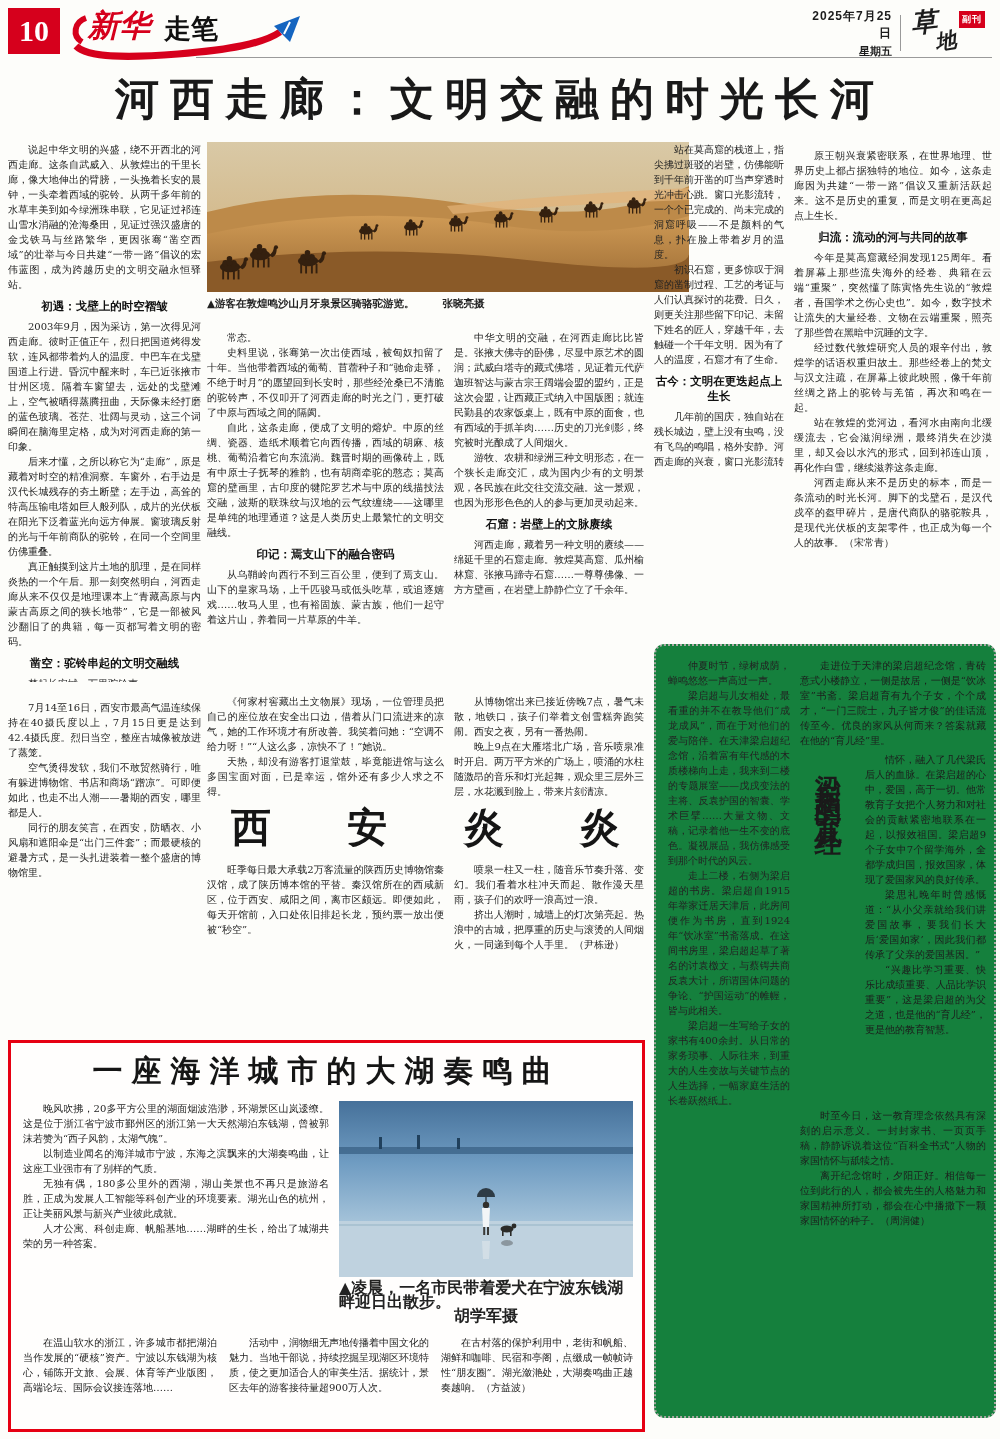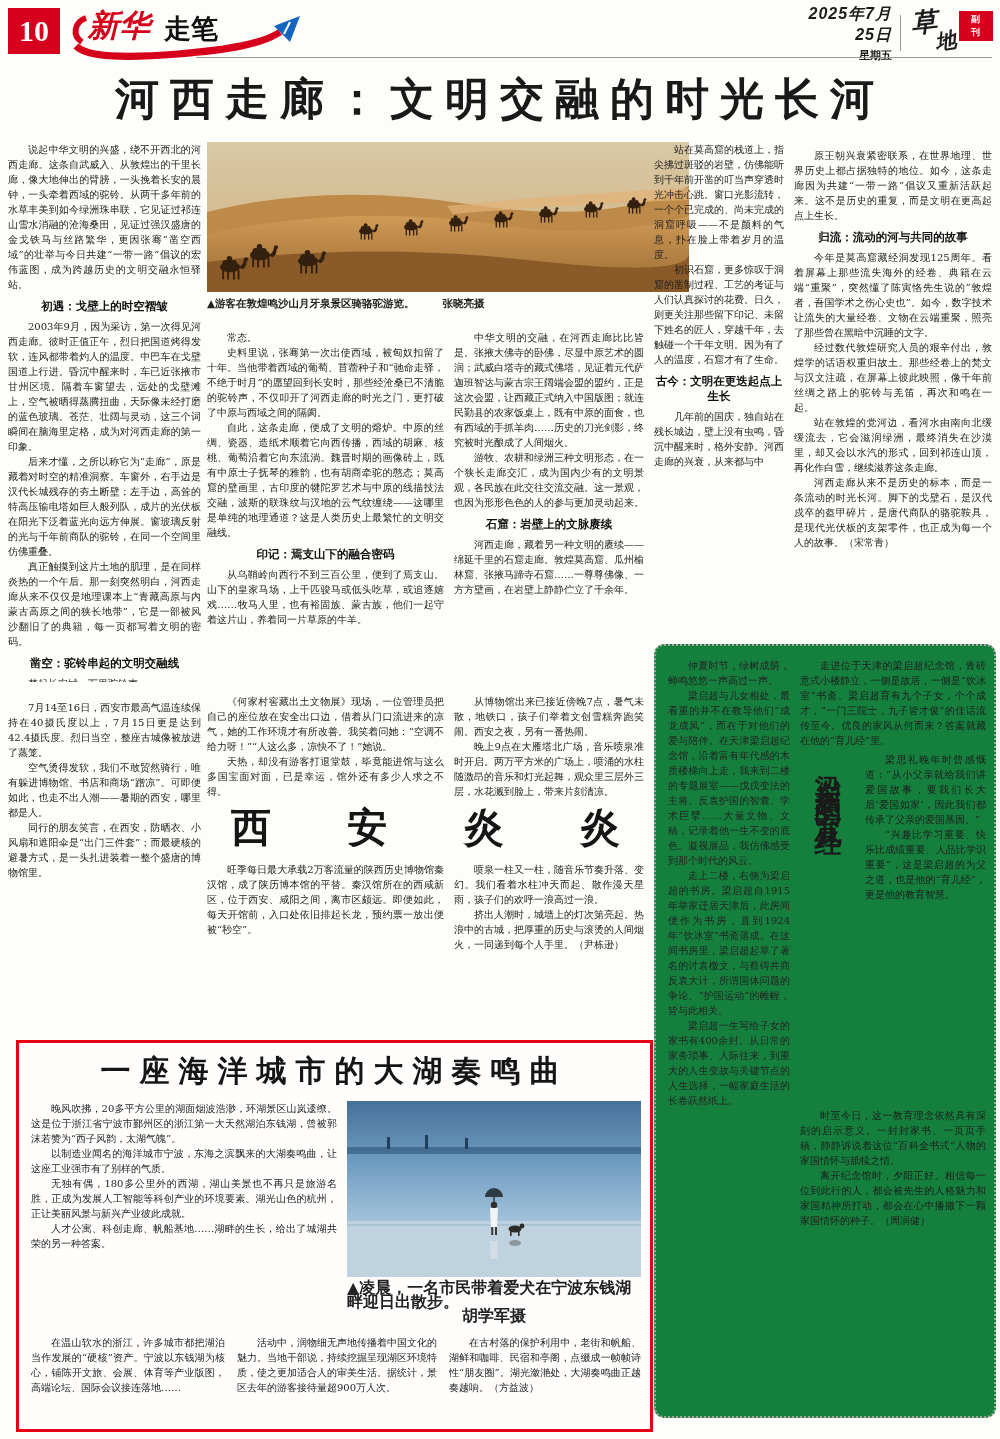--- a/index.html
+++ b/index.html
@@ -4,28 +4,28 @@
 <style>
   html,body{margin:0;padding:0;background:#e9e9e6;}
   #page{position:relative;width:1000px;height:1439px;background:#fdfdfa;margin:0 auto;overflow:hidden;
         font-family:"DejaVu Serif", serif;color:#1c1c1c;}
   
   .pagenum{position:absolute;left:8px;top:8px;width:52px;height:46px;background:#d6001c;color:#fff;
            display:flex;align-items:center;justify-content:center;font:bold 30px "Liberation Serif",serif;}
   .masthead{position:absolute;left:68px;top:2px;width:240px;height:58px;}
   .hdr-right{position:absolute;left:800px;top:10px;width:196px;height:46px;display:flex;align-items:center;gap:8px;}
   .dateblk{width:92px;text-align:right;font-family:"Liberation Sans",sans-serif;}
-  .dateblk .d1{font-size:16px;font-weight:bold;letter-spacing:1px;font-style:italic;}
+  .dateblk .d1{font-size:12px;font-weight:bold;letter-spacing:1px;}
   .dateblk .d2{font-size:11px;font-weight:bold;margin-top:2px;}
   .vsep{width:1px;height:36px;background:#999;}
   .suplogo{position:relative;width:80px;height:48px;}
   .suplogo .c1{position:absolute;left:2px;top:-4px;font:bold italic 26px "DejaVu Serif",serif;transform:rotate(-6deg);}
   .suplogo .c2{position:absolute;left:26px;top:18px;font:bold italic 21px "DejaVu Serif",serif;transform:rotate(-10deg);}
   .suplogo .tag{position:absolute;left:50px;top:2px;background:#d6001c;color:#fff;
-                font:bold 9px "Liberation Sans",sans-serif;padding:2px 12px;letter-spacing:1px;}
+                font:bold 9px "Liberation Sans",sans-serif;padding:2px 3px;letter-spacing:1px;}
   .hdr-rule{position:absolute;left:196px;top:57px;width:796px;height:1px;background:#9a9a9a;}
   
   .headline{position:absolute;left:40px;top:70px;width:920px;height:62px;text-align:center;
             font:bold 44px "DejaVu Serif",serif;letter-spacing:11px;color:#191919;white-space:nowrap;}
   
   .col{position:absolute;overflow:hidden;font-size:10px;line-height:15px;text-align:justify;color:#222;}
   .col p{margin:0;text-indent:2em;}
   .col h4{margin:7px 0 5px 0;text-align:center;font:bold 11.5px "DejaVu Sans",sans-serif;color:#111;text-indent:0;}
   #m-col1{left:8px;  top:142px;width:193px;height:540px;}
   #m-col2{left:207px;top:330px;width:237px;height:352px;}
@@ -38,21 +38,21 @@
   .cap1 .credit{margin-left:28px;}
   
   #x-col1{left:8px;  top:700px;width:193px;height:336px;}
   #x-col2t{left:207px;top:694px;width:237px;height:102px;}
   #x-col3t{left:454px;top:694px;width:190px;height:102px;}
   .xtitle{position:absolute;left:207px;top:800px;width:437px;height:54px;display:flex;justify-content:space-between;
           padding:0 24px;box-sizing:border-box;font:bold 40px "DejaVu Serif",serif;color:#151515;}
   #x-col2b{left:207px;top:862px;width:237px;height:172px;}
   #x-col3b{left:454px;top:862px;width:190px;height:172px;}
   
-  .redbox{position:absolute;left:16px;top:1040px;width:637px;height:392px;border:3px solid #e60012;
+  .redbox{position:absolute;left:8px;top:1040px;width:637px;height:392px;border:3px solid #e60012;
           box-sizing:border-box;background:#fffefd;}
   .rtitle{position:absolute;left:0;right:0;top:8px;text-align:center;
           font:bold 30px "DejaVu Serif",serif;letter-spacing:9px;color:#151515;white-space:nowrap;}
   #r-left{left:12px;top:58px;width:306px;height:228px;}
   .photo2{position:absolute;left:328px;top:58px;width:294px;height:176px;overflow:hidden;background:#6f9cc2;}
   .cap2{position:absolute;left:328px;top:238px;width:294px;height:40px;font-size:16px;line-height:14px;
         font-weight:bold;color:#222;}
   .cap2 .credit{display:block;text-align:center;}
   #r-b1{left:12px; top:292px;width:194px;height:88px;}
   #r-b2{left:218px;top:292px;width:200px;height:88px;}
@@ -177,21 +177,21 @@
   <div class="col" id="m-col3">
       <p>中华文明的交融，在河西走廊比比皆是。张掖大佛寺的卧佛，尽显中原艺术的圆润；武威白塔寺的藏式佛塔，见证着元代萨迦班智达与蒙古宗王阔端会盟的盟约，正是这次会盟，让西藏正式纳入中国版图；就连民勤县的农家饭桌上，既有中原的面食，也有西域的手抓羊肉……历史的刀光剑影，终究被时光酿成了人间烟火。</p>
       <p>游牧、农耕和绿洲三种文明形态，在一个狭长走廊交汇，成为国内少有的文明景观，各民族在此交往交流交融。这一景观，也因为形形色色的人的参与更加灵动起来。</p>
       <h4>石窟：岩壁上的文脉赓续</h4>
       <p>河西走廊，藏着另一种文明的赓续——绵延千里的石窟走廊。敦煌莫高窟、瓜州榆林窟、张掖马蹄寺石窟……一尊尊佛像、一方方壁画，在岩壁上静静伫立了千余年。</p>
     </div>
   <div class="col" id="m-col4">
       <p>站在莫高窟的栈道上，指尖拂过斑驳的岩壁，仿佛能听到千年前开凿的叮当声穿透时光冲击心跳。窗口光影流转，一个个已完成的、尚未完成的洞窟呼吸——不是颜料的气息，扑在脸上带着岁月的温度。</p>
       <p>初识石窟，更多惊叹于洞窟的凿制过程、工艺的考证与人们认真探讨的花费。日久，则更关注那些留下印记、未留下姓名的匠人，穿越千年，去触碰一个千年文明。因为有了人的温度，石窟才有了生命。</p>
       <h4>古今：文明在更迭起点上生长</h4>
-      <p>几年前的国庆，独自站在残长城边，壁上没有虫鸣，昏沉中醒来时，格外安静。河西走廊的兴衰，从来都与中</p>
+      <p>几年前的国庆，独自站在残长城边，壁上没有虫鸣，没有飞鸟的鸣唱，格外安静。河西走廊的兴衰，窗口光影流转</p>
     </div>
   <div class="col" id="m-col5">
       <p>原王朝兴衰紧密联系，在世界地理、世界历史上都占据独特的地位。如今，这条走廊因为共建“一带一路”倡议又重新活跃起来。这不是历史的重复，而是文明在更高起点上生长。</p>
       <h4>归流：流动的河与共同的故事</h4>
       <p>今年是莫高窟藏经洞发现125周年。看着屏幕上那些流失海外的经卷、典籍在云端“重聚”，突然懂了陈寅恪先生说的“敦煌者，吾国学术之伤心史也”。如今，数字技术让流失的大量经卷、文物在云端重聚，照亮了那些曾在黑暗中沉睡的文字。</p>
       <p>经过数代敦煌研究人员的艰辛付出，敦煌学的话语权重归故土。那些经卷上的梵文与汉文注疏，在屏幕上彼此映照，像千年前丝绸之路上的驼铃与羌笛，再次和鸣在一起。</p>
       <p>站在敦煌的党河边，看河水由南向北缓缓流去，它会滋润绿洲，最终消失在沙漠里，却又会以水汽的形式，回到祁连山顶，再化作白雪，继续滋养这条走廊。</p>
       <p>河西走廊从来不是历史的标本，而是一条流动的时光长河。脚下的戈壁石，是汉代戍卒的盔甲碎片，是唐代商队的骆驼鞍具，是现代光伏板的支架零件，也正成为每一个人的故事。（宋常青）</p>
     </div>
 
@@ -289,20 +289,21 @@
         <p>走上二楼，右侧为梁启超的书房。梁启超自1915年举家迁居天津后，此房间便作为书房，直到1924年“饮冰室”书斋落成。在这间书房里，梁启超起草了著名的讨袁檄文，与蔡锷共商反袁大计，所谓国体问题的争论、“护国运动”的帷幄，皆与此相关。</p>
         <p>梁启超一生写给子女的家书有400余封。从日常的家务琐事、人际往来，到重大的人生变故与关键节点的人生选择，一幅家庭生活的长卷跃然纸上。</p>
       </div>
     <div class="lcolR">
       <div>
           <p>走进位于天津的梁启超纪念馆，青砖意式小楼静立，一侧是故居，一侧是“饮冰室”书斋。梁启超育有九个子女，个个成才，“一门三院士，九子皆才俊”的佳话流传至今。优良的家风从何而来？答案就藏在他的“育儿经”里。</p>
         </div>
       <div class="titlerow">
         <div class="vtitle">梁启超的『育儿经』</div>
         <div class="beside">
+            <p>情怀，融入了几代梁氏后人的血脉。在梁启超的心中，爱国，高于一切。他常教育子女把个人努力和对社会的贡献紧密地联系在一起，以报效祖国。梁启超9个子女中7个留学海外，全都学成归国，报效国家，体现了爱国家风的良好传承。</p>
             <p>梁思礼晚年时曾感慨道：“从小父亲就给我们讲爱国故事，要我们长大后‘爱国如家’，因此我们都传承了父亲的爱国基因。”</p>
             <p>“兴趣比学习重要、快乐比成绩重要、人品比学识重要”，这是梁启超的为父之道，也是他的“育儿经”，更是他的教育智慧。</p>
           </div>
       </div>
       <div>
           <p>时至今日，这一教育理念依然具有深刻的启示意义。一封封家书、一页页手稿，静静诉说着这位“百科全书式”人物的家国情怀与舐犊之情。</p>
           <p>离开纪念馆时，夕阳正好。相信每一位到此行的人，都会被先生的人格魅力和家国精神所打动，都会在心中播撒下一颗家国情怀的种子。（周润健）</p>
         </div>
     </div>
   </div>

